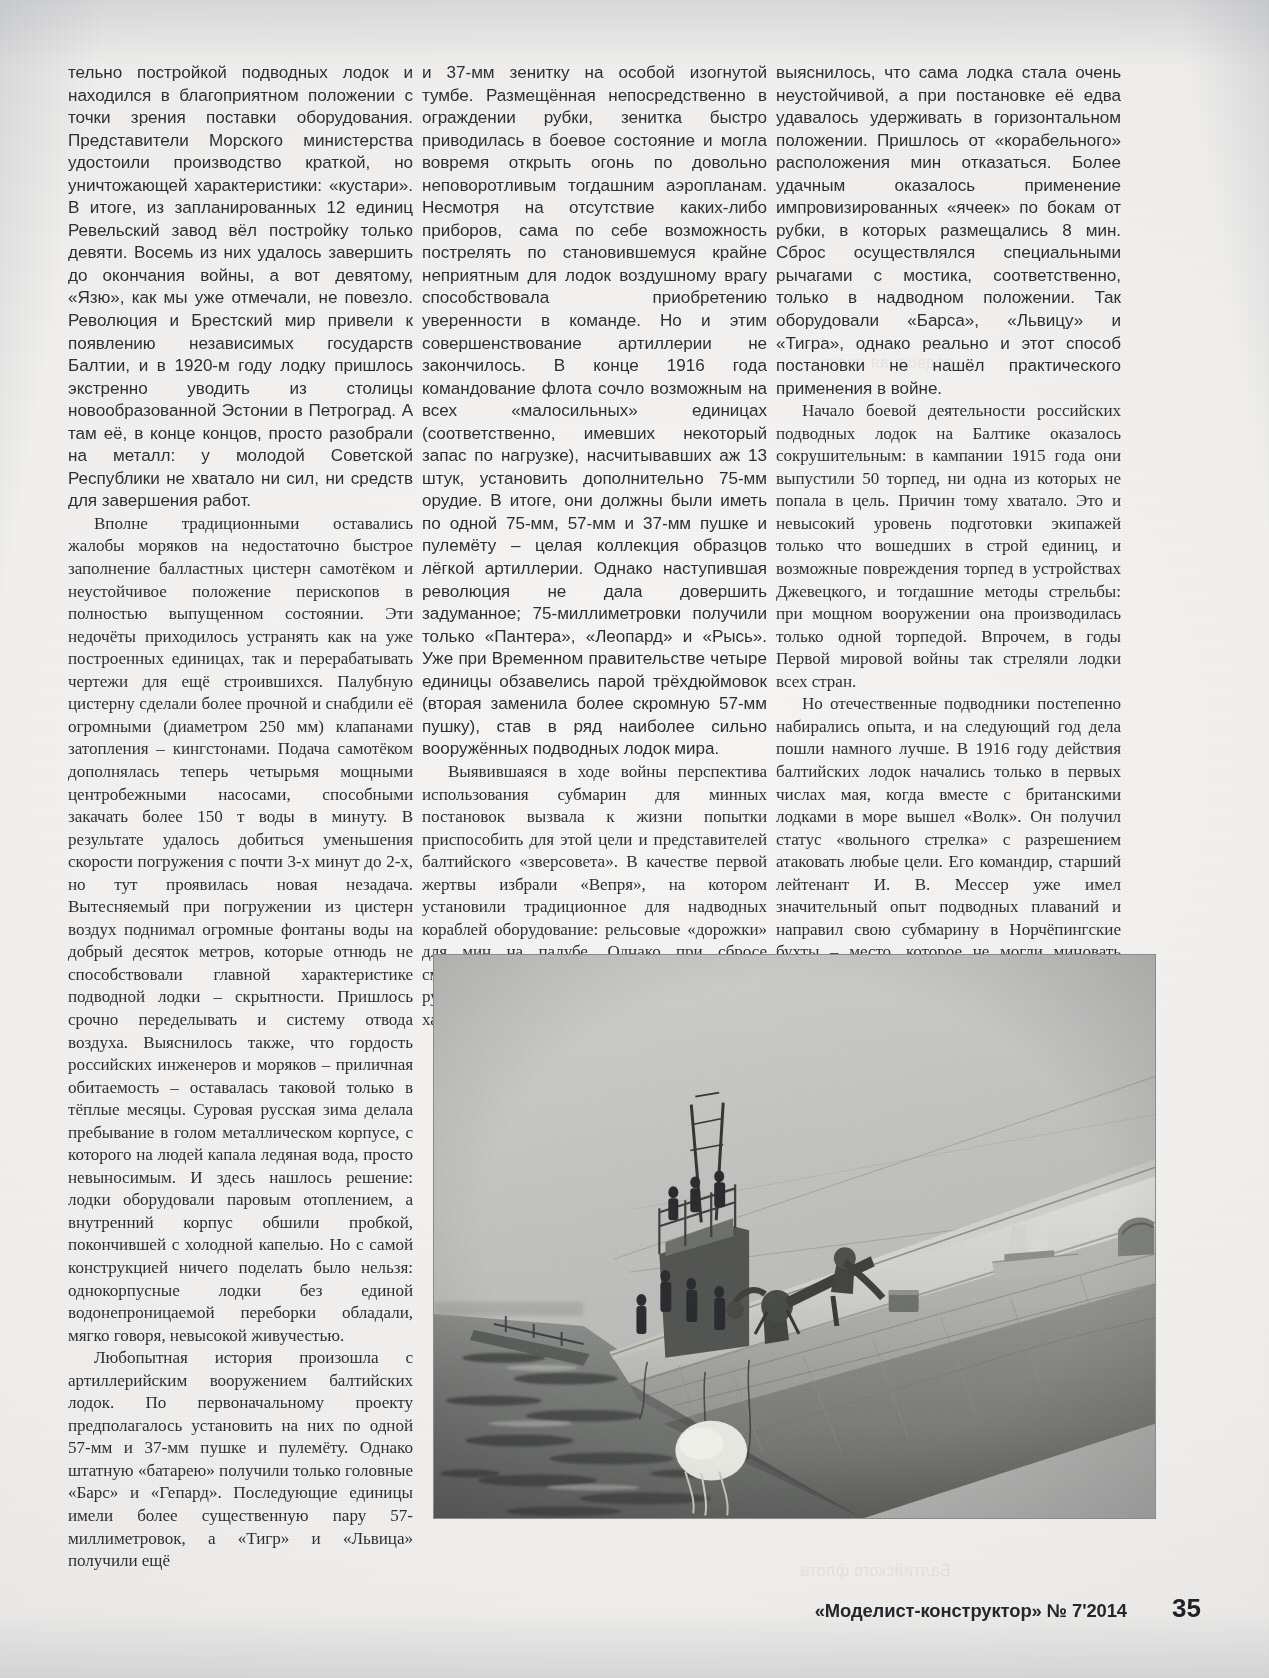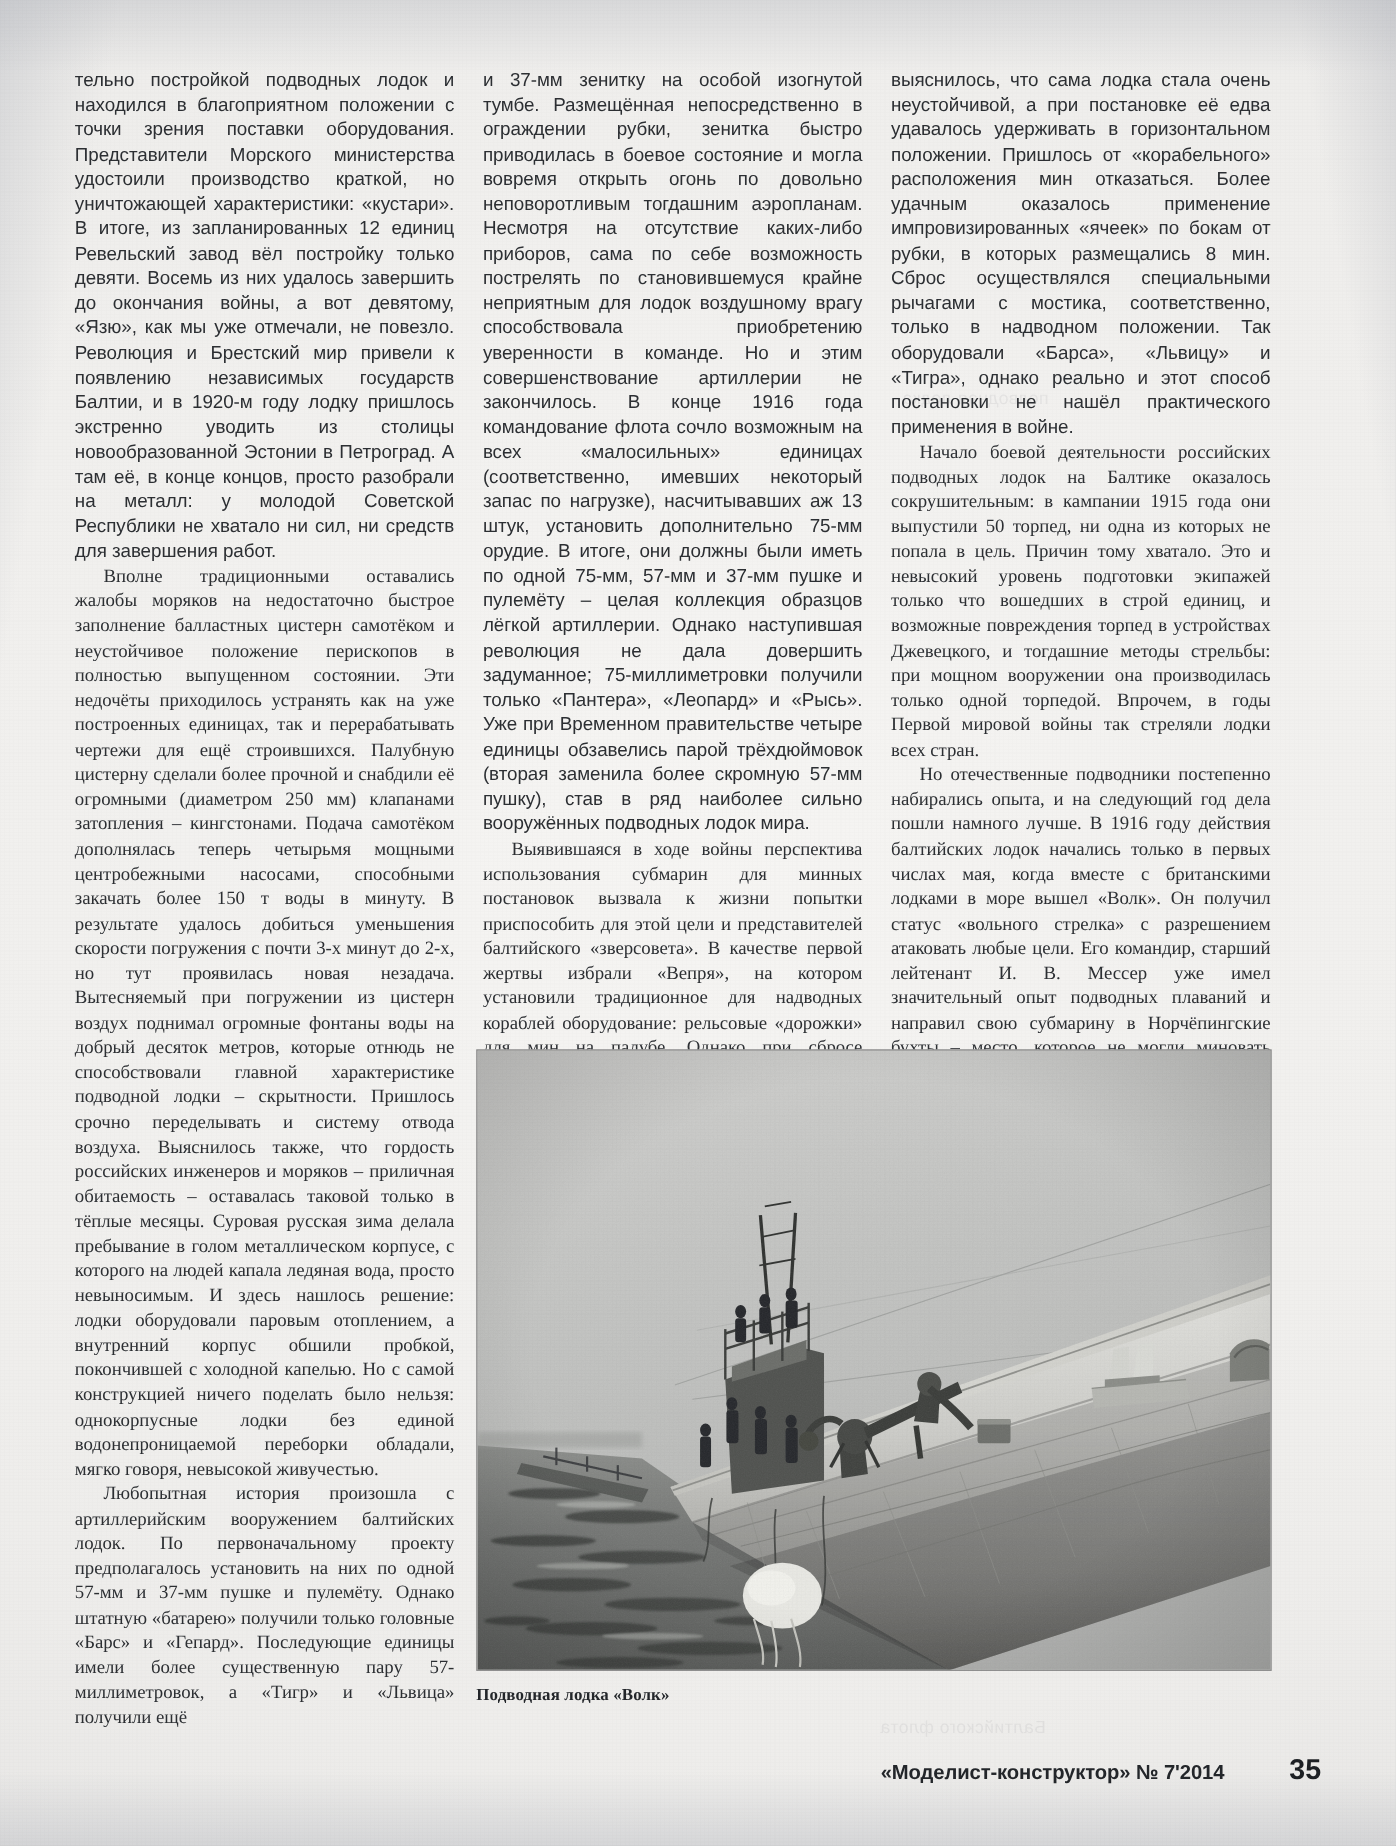--- a/index.html
+++ b/index.html
@@ -33,21 +33,21 @@
       repeating-linear-gradient(90deg, rgba(0,0,0,0.014) 0px, rgba(0,0,0,0.014) 1px, rgba(255,255,255,0) 1px, rgba(255,255,255,0) 4px);
     mix-blend-mode: multiply;
   }
 
   .columns {
     position: absolute;
     left: 68px;
     top: 62px;
     width: 1088px;
     display: flex;
-    gap: 26px;
+    gap: 9px;
   }
   .col { width: 345px; }
   .col p {
     margin: 0;
     text-align: justify;
     text-justify: inter-word;
     font-size: 17.1px;
     line-height: 22.55px;
     color: #2c2f33;
     letter-spacing: -0.05px;
@@ -83,21 +83,21 @@
   }
 
   .footer {
     position: absolute;
     left: 68px;
     right: 68px;
     top: 1593px;
     display: flex;
     align-items: baseline;
     justify-content: flex-end;
-    gap: 58px;
+    gap: 44px;
   }
   .footer .magazine {
     font-size: 18.4px;
     font-weight: bold;
     color: #23262a;
     letter-spacing: -.1px;
   }
   .footer .pageno {
     font-size: 26px;
     font-weight: bold;
@@ -353,21 +353,20 @@
 
         <rect x="0" y="0" width="723" height="565" filter="url(#grain)" opacity="0.55"></rect>
         <rect x="0" y="0" width="723" height="565" fill="none" style="box-shadow:none"></rect>
         <radialGradient id="vig" cx="50%" cy="48%" r="72%">
           <stop offset="60%" stop-color="#000" stop-opacity="0"></stop>
           <stop offset="100%" stop-color="#000" stop-opacity="0.16"></stop>
         </radialGradient>
         <rect x="0" y="0" width="723" height="565" fill="url(#vig)"></rect>
       </svg>
     </div>
-    <div class="caption">Подводная лодка «Волк»</div>
   </div>
 
   <div class="footer">
     <div class="magazine">«Моделист-конструктор» № 7'2014</div>
     <div class="pageno">35</div>
   </div>
 
   <div class="scan-noise"></div>
 </div>
 

